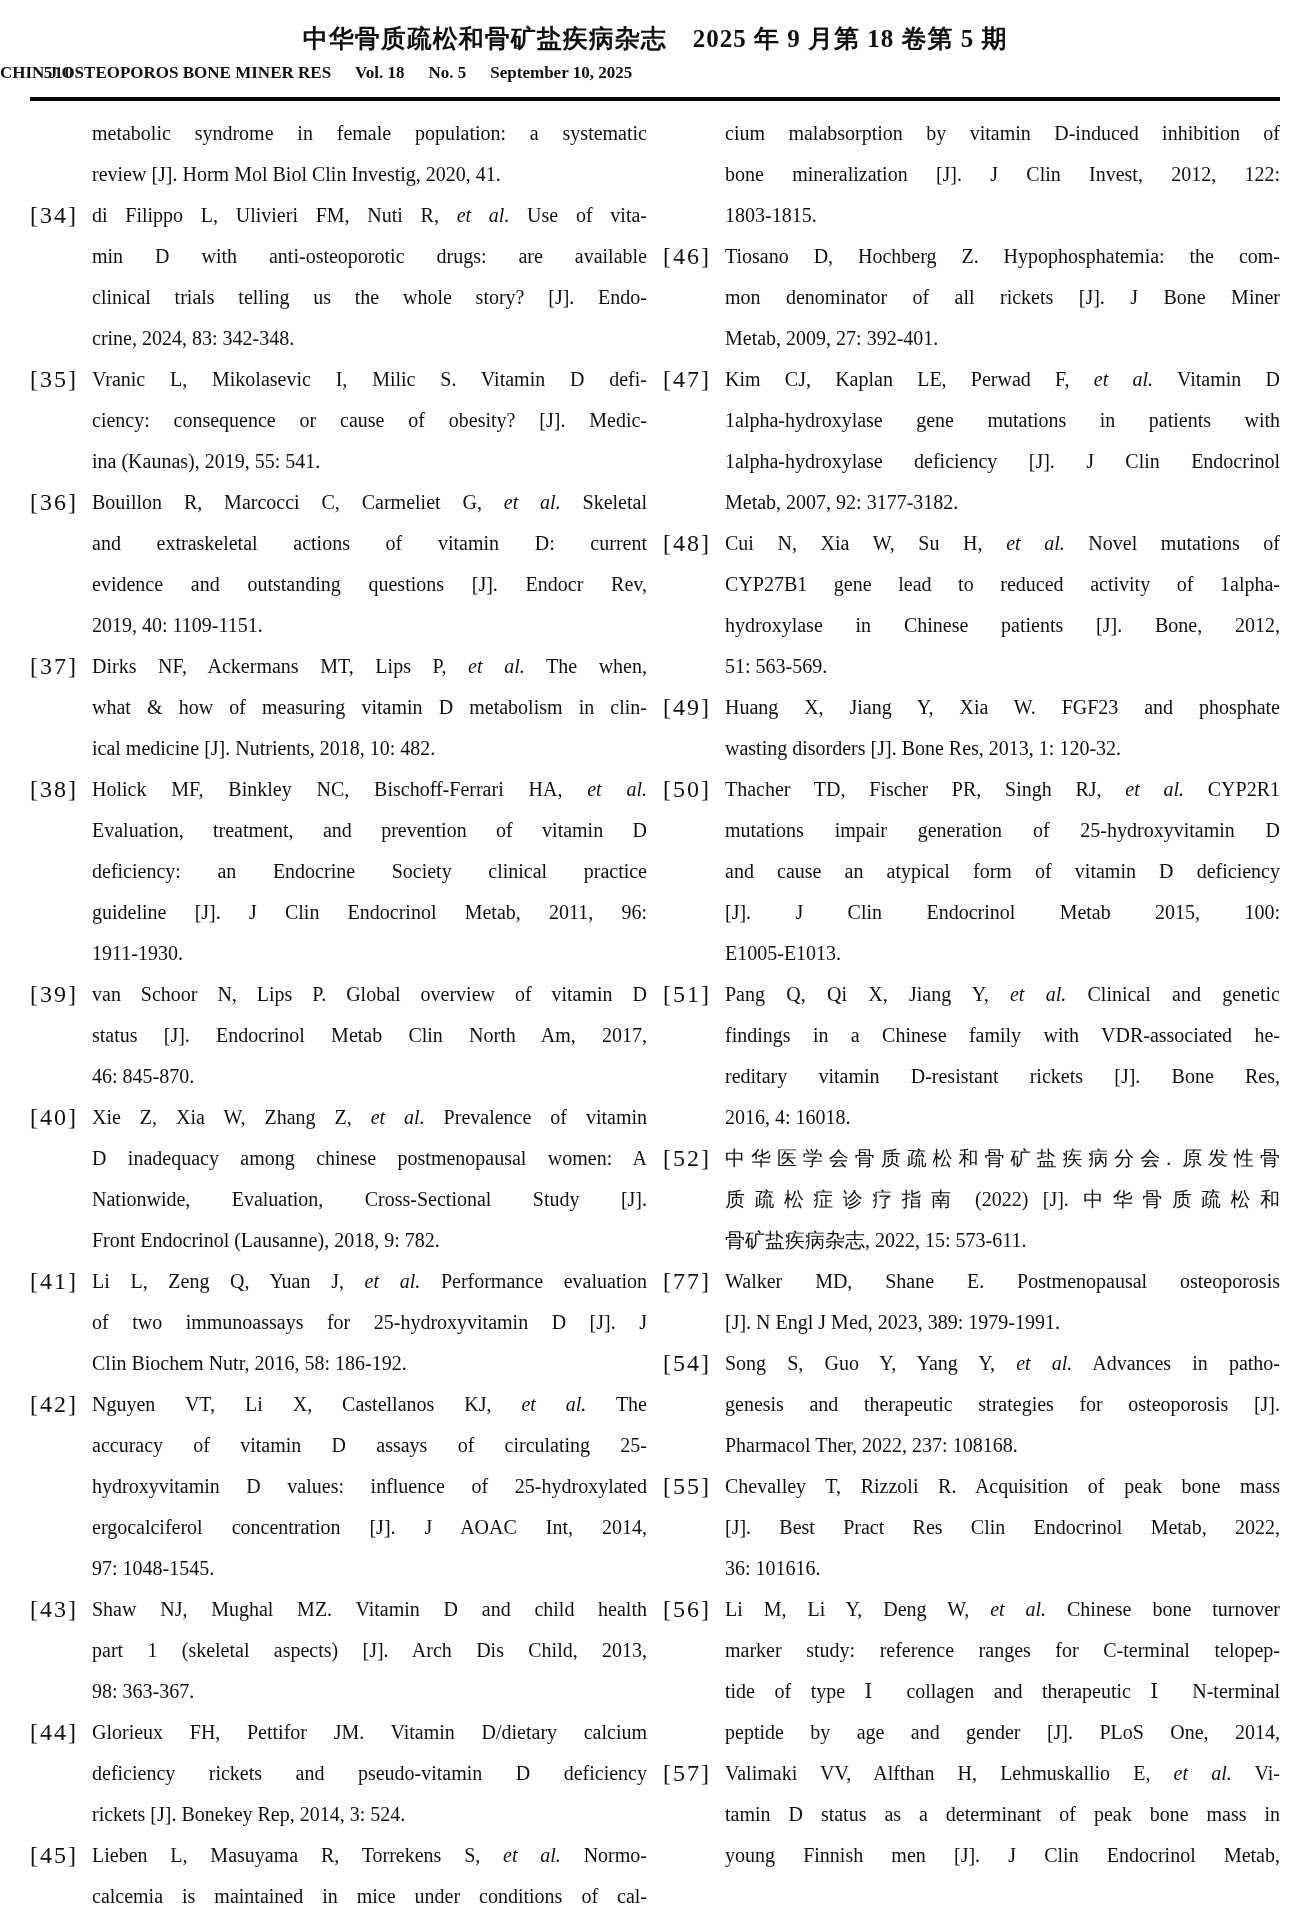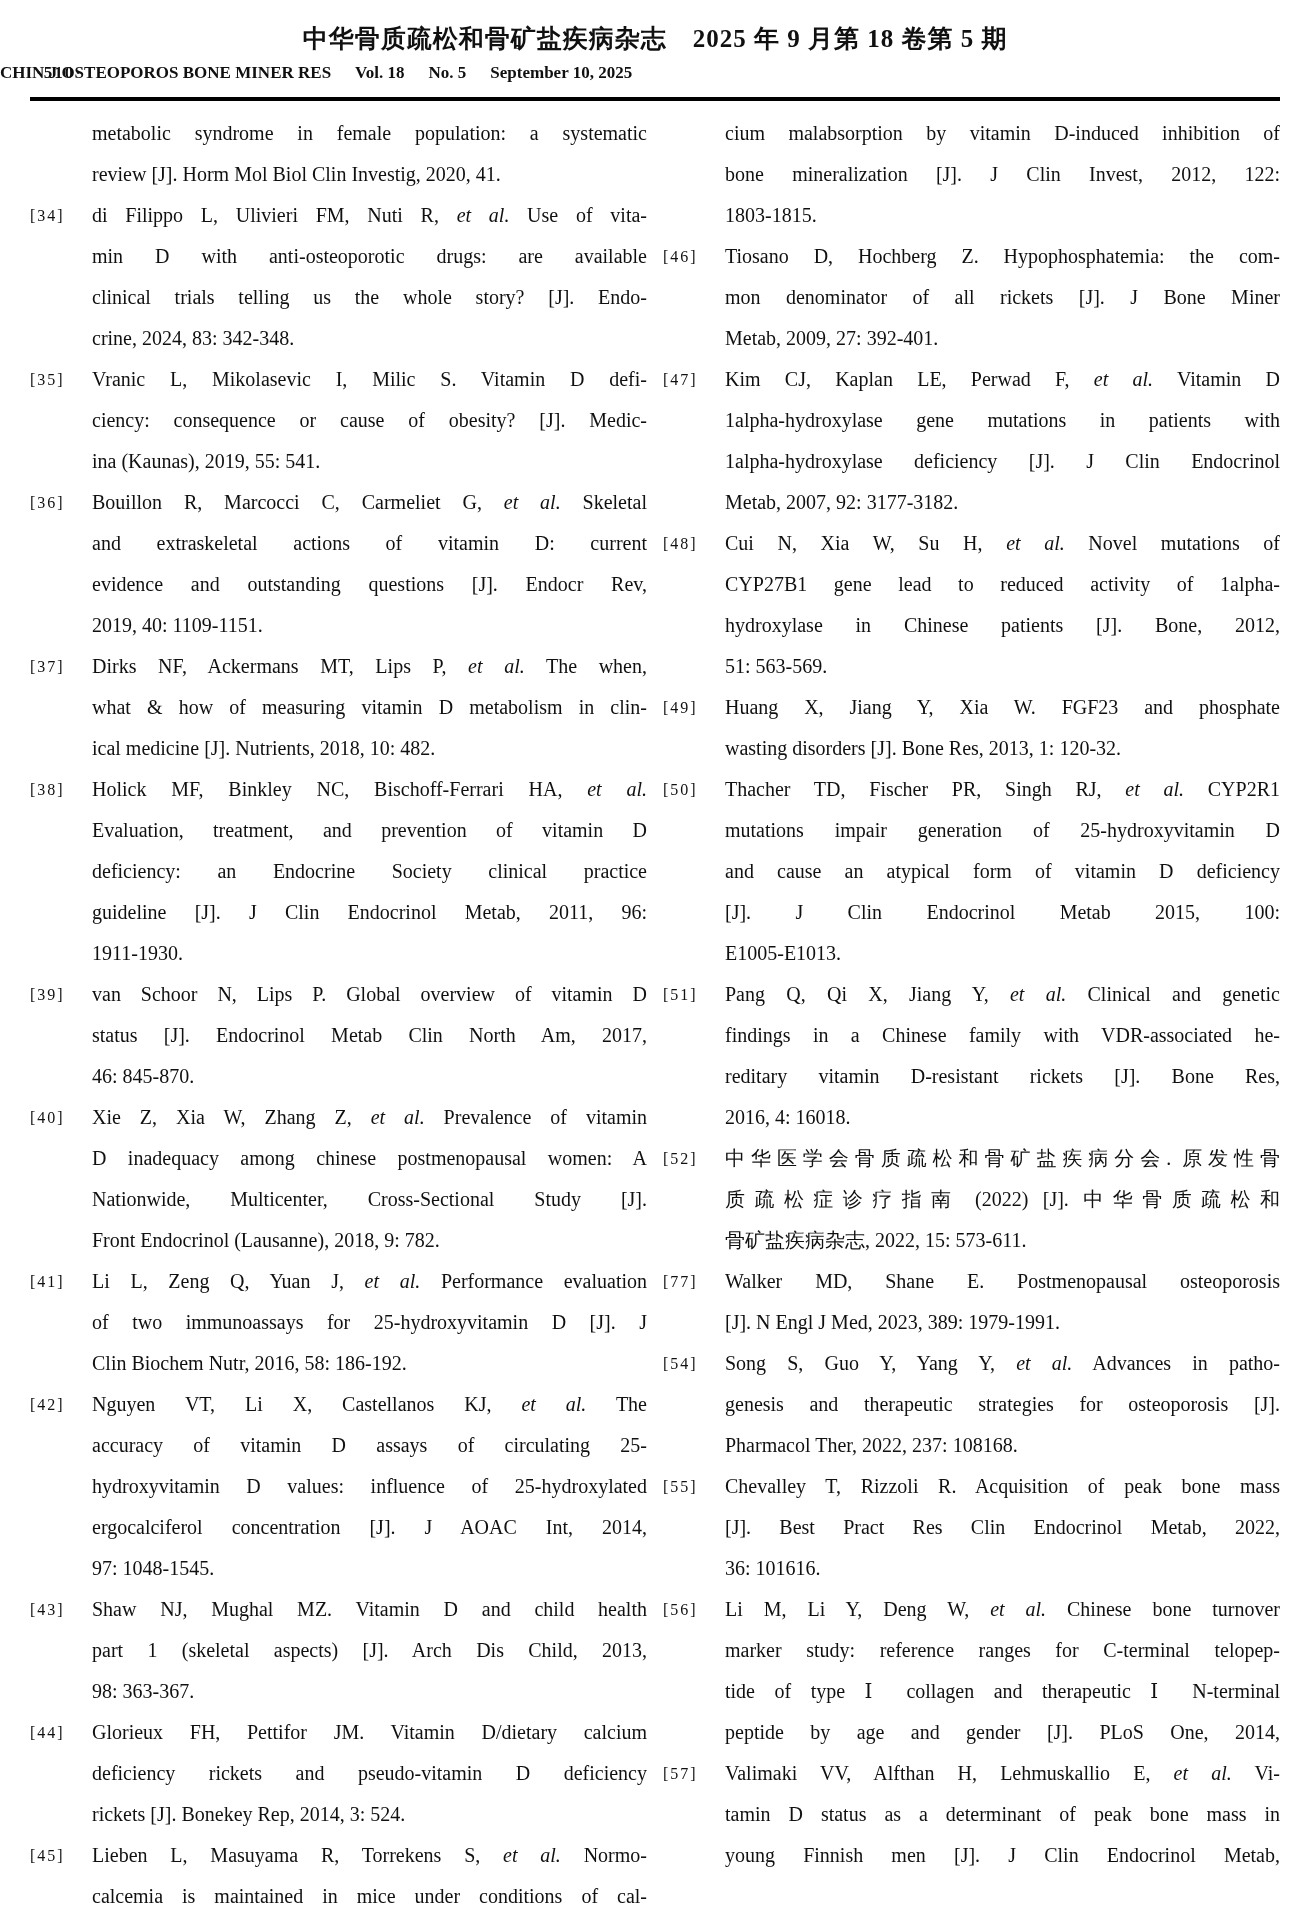--- a/index.html
+++ b/index.html
@@ -18,21 +18,21 @@
   .h2row{position:relative;height:34px;line-height:34px;font-size:17px;font-weight:bold;}
   .pageno{position:absolute;left:36px;top:0;letter-spacing:2px;}
   .h2center{display:block;text-align:left;}
   .h2center span{margin-left:24px;}
   .h2center span:first-child{margin-left:0;}
   .rule{height:4px;background:#000;margin:7px 30px 0 30px;}
   .cols{display:flex;gap:16px;padding:12px 30px 0 30px;box-sizing:border-box;}
   .col{flex:1 1 0;min-width:0;}
   .ref{display:flex;align-items:flex-start;}
   .lbl{
-    flex:0 0 62px;width:62px;font-size:16px;line-height:41px;
+    flex:0 0 62px;width:62px;font-size:24px;line-height:41px;
     letter-spacing:2px;white-space:nowrap;
   }
   .txt{flex:1 1 auto;min-width:0;}
   .ln{
     font-size:20px;line-height:41px;
     text-align:justify;text-align-last:justify;
   }
   .ln.last{text-align-last:left;}
   .ln i{font-style:italic;}
 </style>
@@ -112,21 +112,21 @@
             <div class="ln">van Schoor N, Lips P. Global overview of vitamin D</div>
             <div class="ln">status [J]. Endocrinol Metab Clin North Am, 2017,</div>
             <div class="ln last">46: 845-870.</div>
           </div>
         </div>
         <div class="ref">
           <div class="lbl">[40]</div>
           <div class="txt">
             <div class="ln">Xie Z, Xia W, Zhang Z, <i>et al.</i> Prevalence of vitamin</div>
             <div class="ln">D inadequacy among chinese postmenopausal women: A</div>
-            <div class="ln">Nationwide, Multicenter, Cross-Sectional Study [J].</div>
+            <div class="ln">Nationwide, Evaluation, Cross-Sectional Study [J].</div>
             <div class="ln last">Front Endocrinol (Lausanne), 2018, 9: 782.</div>
           </div>
         </div>
         <div class="ref">
           <div class="lbl">[41]</div>
           <div class="txt">
             <div class="ln">Li L, Zeng Q, Yuan J, <i>et al.</i> Performance evaluation</div>
             <div class="ln">of two immunoassays for 25-hydroxyvitamin D [J]. J</div>
             <div class="ln last">Clin Biochem Nutr, 2016, 58: 186-192.</div>
           </div>

